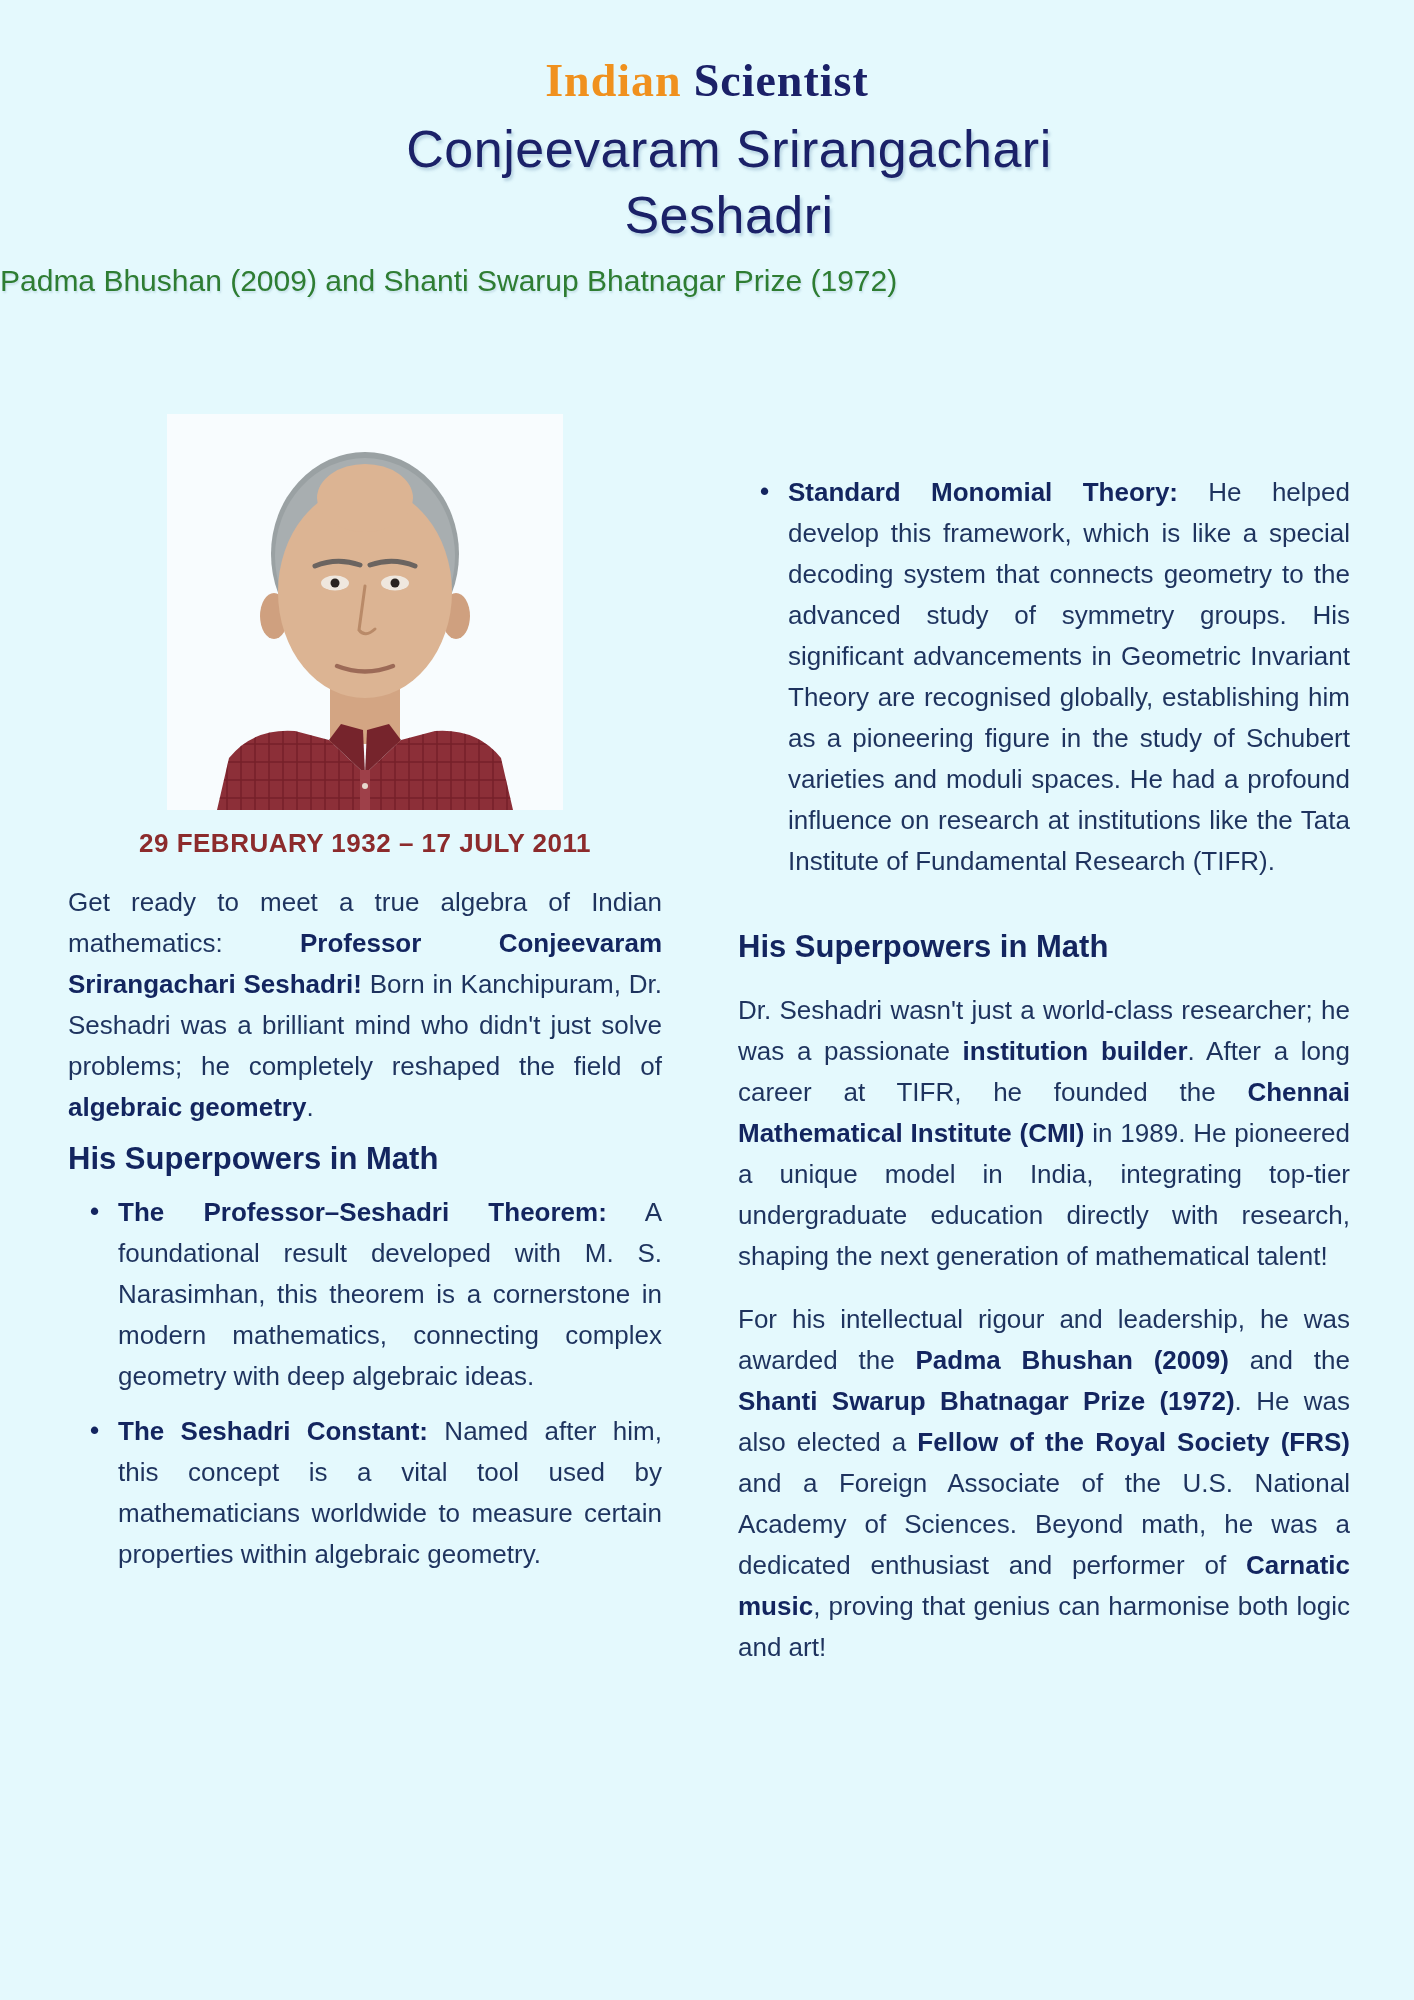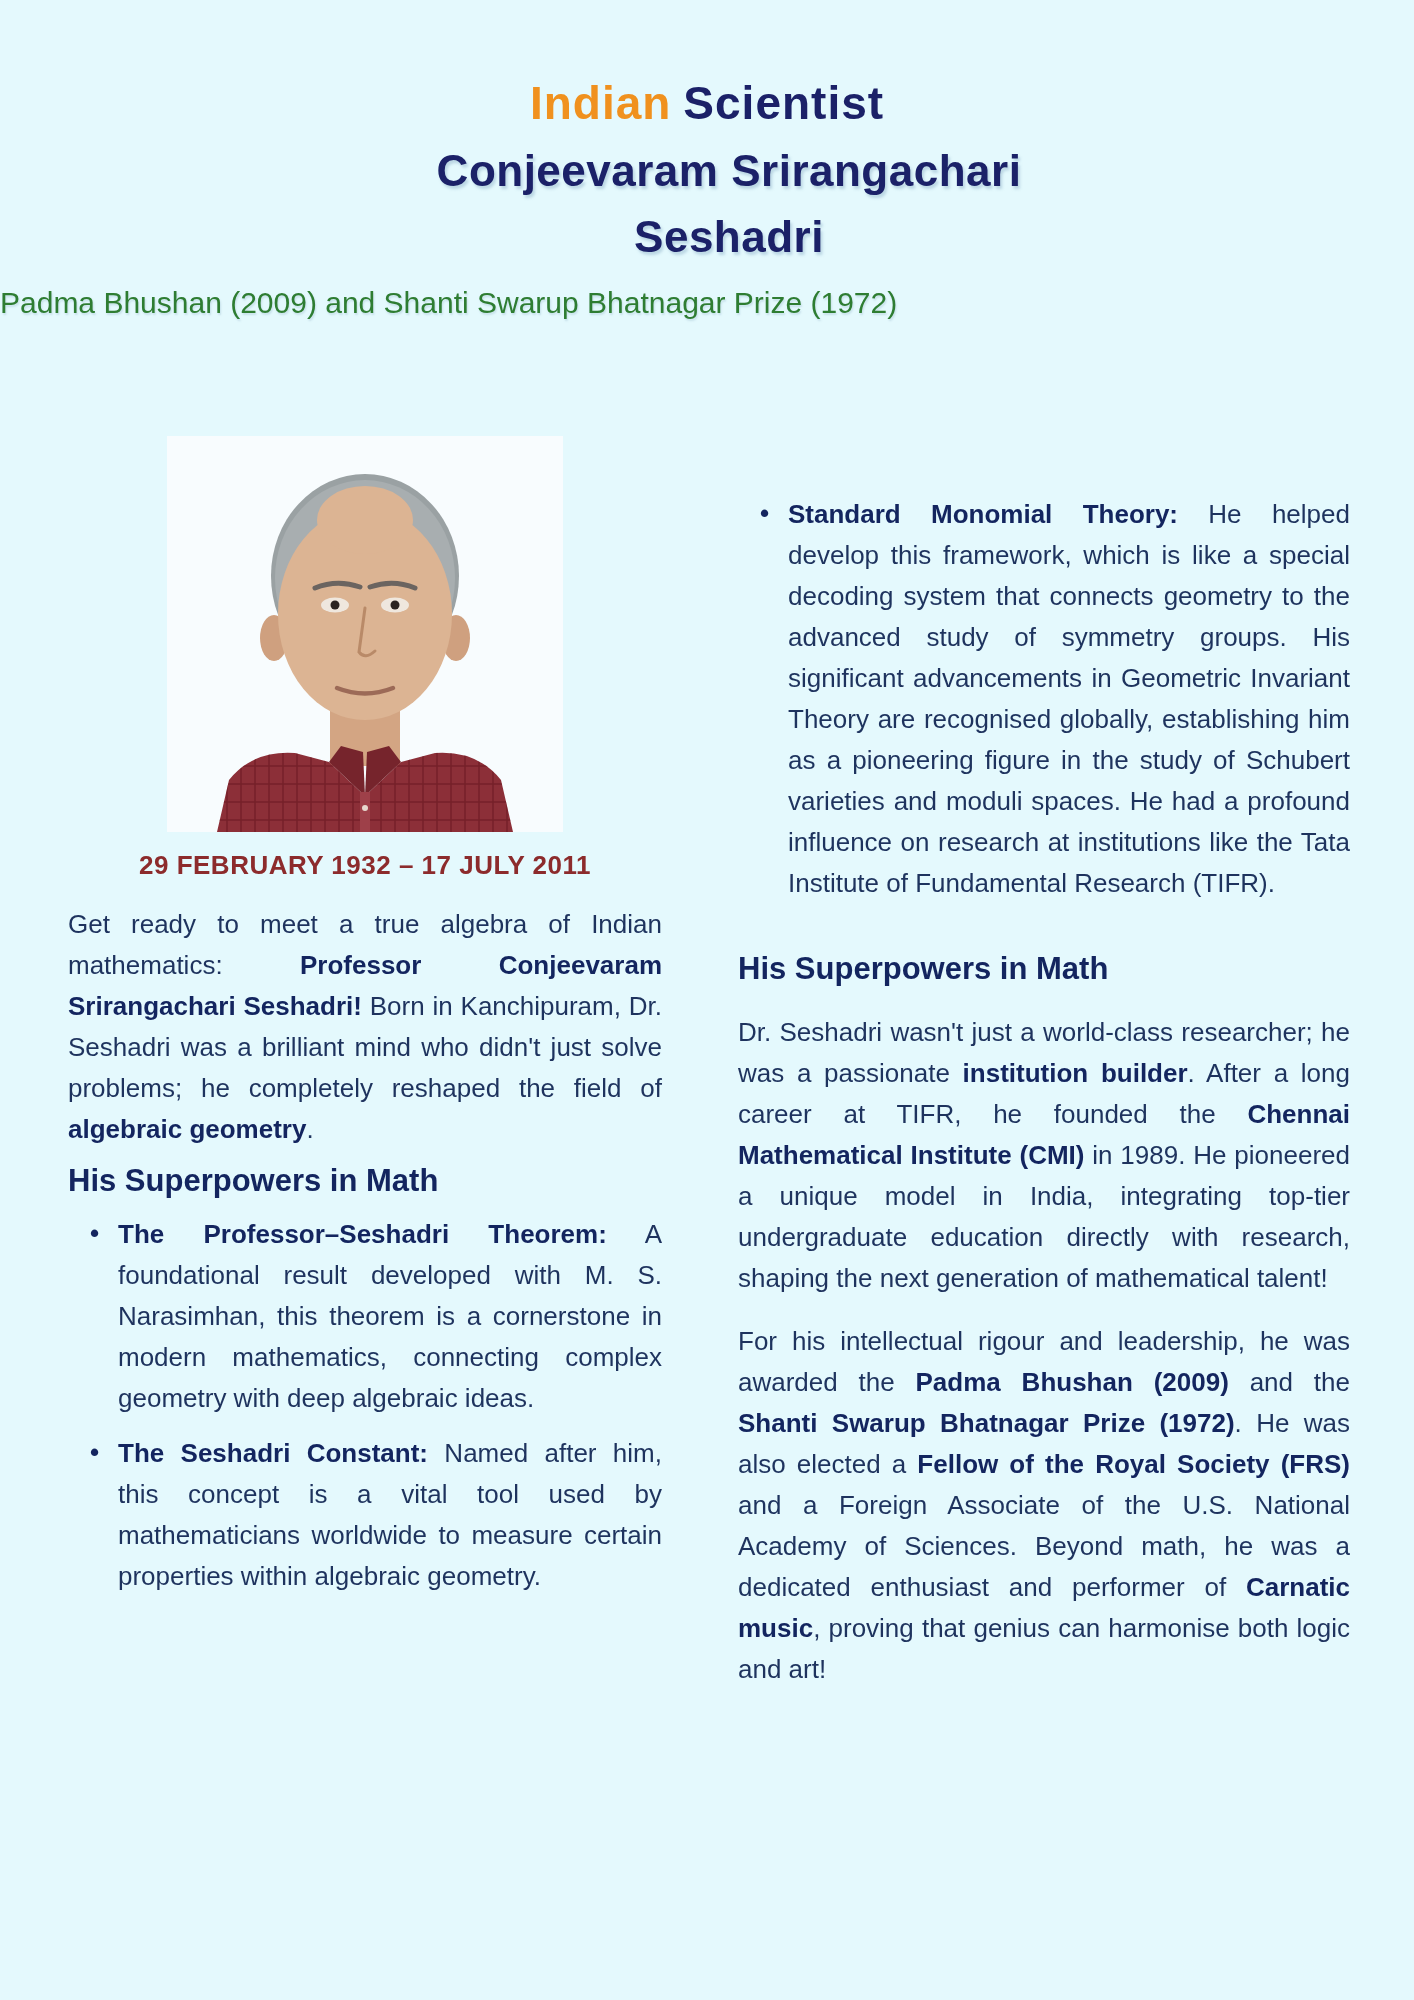--- a/index.html
+++ b/index.html
@@ -13,25 +13,25 @@
   }
   *{margin:0;padding:0;box-sizing:border-box;}
   html,body{background:var(--background);}
   body{
     width:1414px;height:2000px;
     font-family:"Liberation Sans","DejaVu Sans",sans-serif;
     color:var(--navy-text);
   }
   .page{position:relative;width:1414px;height:2000px;overflow:hidden;background:var(--background);}
 
-  .brand{margin-top:76px;text-align:center;font-size:46px;font-weight:800;letter-spacing:1px;line-height:54px;}
+  .brand{margin-top:54px;text-align:center;font-size:46px;font-weight:800;letter-spacing:1px;line-height:54px;font-family:Liberation Serif, serif;}
   .brand .orange{color:var(--orange);}
   .brand .navy{color:var(--navy-title);margin-left:12px;}
 
-  .title{margin-top:8px;text-align:center;font-size:44px;line-height:66px;font-weight:700;
+  .title{margin-top:8px;text-align:center;font-size:52px;line-height:66px;font-weight:400;
          color:var(--navy-title);text-shadow:2px 3px 3px rgba(110,150,180,.35);letter-spacing:.5px;padding-left:44px;}
 
   .subtitle{margin-top:16px;text-align:left;font-size:30px;font-weight:500;color:var(--green);
             text-shadow:1px 2px 2px rgba(110,150,180,.25);}
 
   .columns{display:flex;gap:76px;margin:104px 64px 0 68px;}
   .col-left{width:594px;}
   .col-right{width:612px;padding-top:70px;}
 
   .photo{width:396px;height:396px;margin:12px auto 0;display:block;}

